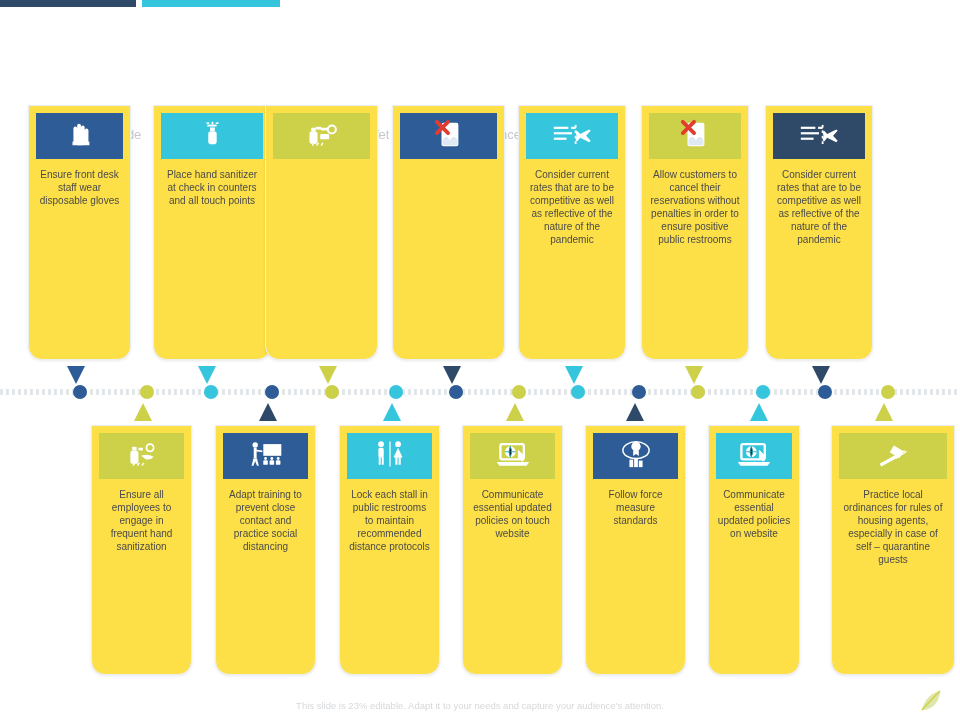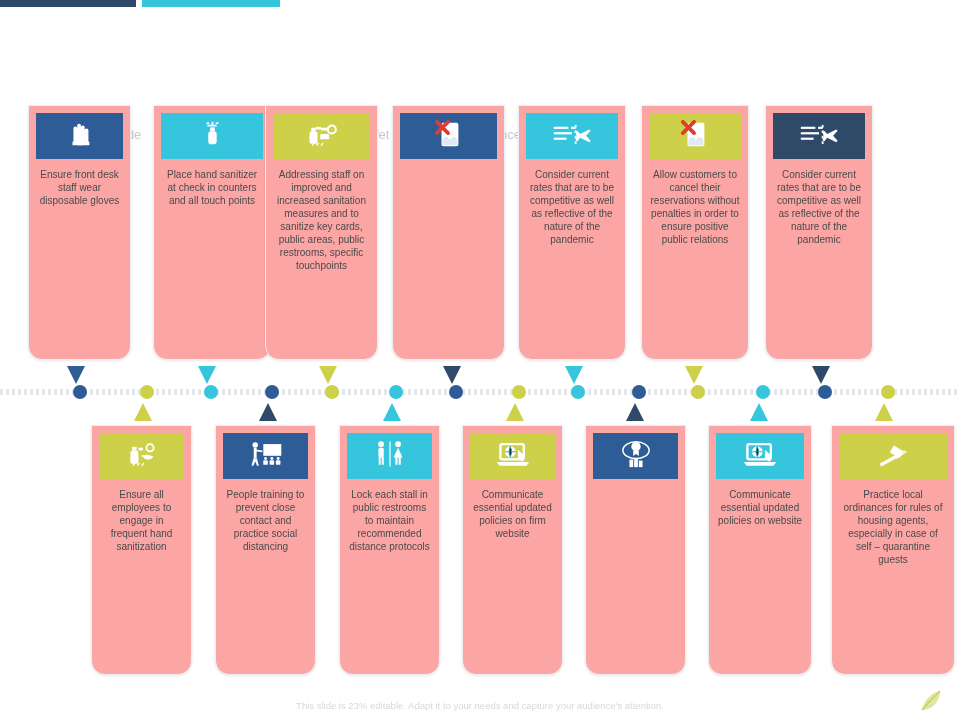--- a/index.html
+++ b/index.html
@@ -29,21 +29,21 @@
     position: absolute; top: 127px; left: 0; width: 960px;
     font-size: 13px; color: #b9bfc4; white-space: nowrap;
     font-family: "Liberation Sans", sans-serif;
     z-index: 0; opacity: .85;
   }
   .watermark span { position: absolute; }
 
   
   .card {
     position: absolute;
-    background: #fca5a5;
+    background: #fde047;
     border: 1px solid #eceff1;
     border-radius: 0 0 14px 14px;
     box-shadow: 0 1px 3px rgba(0,0,0,.09);
     z-index: 2;
     display: flex; flex-direction: column; align-items: center;
   }
   .card .hdr {
     width: calc(100% - 14px);
     margin: 7px 0 0 0;
     height: 46px;
@@ -162,21 +162,20 @@
           <span class="icon"><svg width="34" height="30" viewBox="0 0 38 32">
               <rect x="5" y="13" width="9" height="14" rx="3" fill="#ffffff"></rect>
               <rect x="7" y="9" width="5" height="4" fill="#ffffff"></rect>
               <path d="M12 8 l6 0 0 3 -6 0 z" fill="#ffffff"></path>
               <rect x="18" y="9" width="8" height="3" fill="#ffffff"></rect>
               <circle cx="30" cy="11" r="4.5" fill="none" stroke="#ffffff" stroke-width="2.2"></circle>
               <rect x="17" y="16" width="10" height="6" rx="1" fill="#ffffff"></rect>
               <path d="M8 29 l2-3 M13 29 l2-3 M18 29 l2-3" stroke="#ffffff" stroke-width="1.6"></path>
             </svg></span>
         </div>
-        <div class="body">Addressing staff on improved and increased sanitation measures and to sanitize key cards, public areas, public restrooms, specific touchpoints</div>
       </div>
       <div class="card" style="left: 392px; width: 113px; top: 105px; height: 255px;">
         <div class="hdr" style="background: rgb(46, 92, 150);">
           <span class="icon"><svg width="30" height="32" viewBox="0 0 32 34">
               <rect x="8" y="5" width="18" height="25" rx="2" fill="#ffffff"></rect>
               <path d="M9 24 q4-8 8 0 q4-8 8 0 l0 5 -16 0 z" fill="#dfe9f3"></path>
               <path d="M3 4 L15 16 M15 4 L3 16" stroke="#e23b30" stroke-width="4" stroke-linecap="round"></path>
             </svg></span>
         </div>
       </div>
@@ -197,21 +196,21 @@
         <div class="body">Consider current rates that are to be competitive as well as reflective of the nature of the pandemic</div>
       </div>
       <div class="card" style="left: 641px; width: 108px; top: 105px; height: 255px;">
         <div class="hdr" style="background: rgb(205, 209, 74);">
           <span class="icon"><svg width="30" height="32" viewBox="0 0 32 34">
               <rect x="8" y="5" width="18" height="25" rx="2" fill="#ffffff"></rect>
               <path d="M9 24 q4-8 8 0 q4-8 8 0 l0 5 -16 0 z" fill="#dfe9f3"></path>
               <path d="M3 4 L15 16 M15 4 L3 16" stroke="#e23b30" stroke-width="4" stroke-linecap="round"></path>
             </svg></span>
         </div>
-        <div class="body">Allow customers to cancel their reservations without penalties in order to ensure positive public relations</div>
+        <div class="body">Allow customers to cancel their reservations without penalties in order to ensure positive public restrooms</div>
       </div>
       <div class="card" style="left: 765px; width: 108px; top: 105px; height: 255px;">
         <div class="hdr" style="background: rgb(46, 74, 104);">
           <span class="icon"><svg width="40" height="26" viewBox="0 0 44 28">
               <rect x="2" y="6" width="16" height="2.4" fill="#ffffff"></rect>
               <rect x="2" y="12" width="20" height="2.4" fill="#ffffff"></rect>
               <rect x="2" y="18" width="14" height="2.4" fill="#ffffff"></rect>
               <rect x="21" y="6" width="5" height="2.4" fill="#ffffff"></rect>
               <rect x="25" y="4" width="2" height="3" fill="#ffffff"></rect>
               <rect x="25" y="10" width="2" height="3" fill="#ffffff"></rect>
@@ -248,21 +247,21 @@
               <g fill="#ffffff">
                 <rect x="17" y="22" width="5" height="5" rx="1"></rect>
                 <rect x="24" y="22" width="5" height="5" rx="1"></rect>
                 <rect x="31" y="22" width="5" height="5" rx="1"></rect>
                 <circle cx="19.5" cy="20" r="1.6"></circle>
                 <circle cx="26.5" cy="20" r="1.6"></circle>
                 <circle cx="33.5" cy="20" r="1.6"></circle>
               </g>
             </svg></span>
         </div>
-        <div class="body">People training to prevent close contact and practice social distancing</div>
+        <div class="body">Adapt training to prevent close contact and practice social distancing</div>
       </div>
       <div class="card" style="left: 339px; width: 101px; top: 425px; height: 250px;">
         <div class="hdr" style="background: rgb(53, 198, 221);">
           <span class="icon"><svg width="34" height="30" viewBox="0 0 38 32">
               <circle cx="9" cy="5" r="3.2" fill="#ffffff"></circle>
               <rect x="6" y="9" width="6" height="11" rx="2" fill="#ffffff"></rect>
               <rect x="6.4" y="19" width="2.2" height="9" fill="#ffffff"></rect>
               <rect x="9.8" y="19" width="2.2" height="9" fill="#ffffff"></rect>
               <rect x="18.2" y="2" width="1.6" height="28" fill="#ffffff" opacity=".85"></rect>
               <circle cx="28" cy="5" r="3.2" fill="#ffffff"></circle>
@@ -276,37 +275,38 @@
       <div class="card" style="left: 462px; width: 101px; top: 425px; height: 250px;">
         <div class="hdr" style="background: rgb(205, 209, 74);">
           <span class="icon"><svg width="36" height="28" viewBox="0 0 40 30">
               <rect x="6" y="4" width="26" height="17" rx="2" fill="none" stroke="#ffffff" stroke-width="2.6"></rect>
               <path d="M2 24 l36 0 -3 4 -30 0 z" fill="#ffffff"></path>
               <circle cx="17" cy="12.5" r="6" fill="#ffffff"></circle>
               <path d="M11 12.5 h12 M17 6.5 q3 6 0 12 M17 6.5 q-3 6 0 12" stroke="#2aa8bd" stroke-width="1"></path>
               <path d="M26 11 l7 7 -3 .4 1.6 3.6 -1.8 .9 -1.7-3.7 -2.1 2.3 z" fill="#ffffff" stroke="#ffffff" stroke-width="1"></path>
             </svg></span>
         </div>
-        <div class="body">Communicate essential updated policies on firm website</div>
+        <div class="body">Communicate essential updated policies on touch website</div>
       </div>
       <div class="card" style="left: 585px; width: 101px; top: 425px; height: 250px;">
         <div class="hdr" style="background: rgb(46, 92, 150);">
           <span class="icon"><svg width="32" height="30" viewBox="0 0 34 32">
               <path d="M3 12 a14 9 0 0 1 28 0 a14 9 0 0 1 -28 0 z" fill="none" stroke="#ffffff" stroke-width="1.6"></path>
               <circle cx="17" cy="8" r="5" fill="#ffffff"></circle>
               <path d="M14 12 l0 6 3-2 3 2 0-6 z" fill="#ffffff"></path>
               <g fill="#ffffff">
                 <rect x="10" y="22" width="4" height="8"></rect>
                 <rect x="15" y="20" width="4" height="10"></rect>
                 <rect x="20" y="23" width="4" height="7"></rect>
               </g>
             </svg></span>
         </div>
-      </div>
-      <div class="card" style="left: 708px; width: 104px; top: 425px; height: 250px;">
+        <div class="body">Follow force measure standards</div>
+      </div>
+      <div class="card" style="left: 708px; width: 92px; top: 425px; height: 250px;">
         <div class="hdr" style="background: rgb(53, 198, 221);">
           <span class="icon"><svg width="36" height="28" viewBox="0 0 40 30">
               <rect x="6" y="4" width="26" height="17" rx="2" fill="none" stroke="#ffffff" stroke-width="2.6"></rect>
               <path d="M2 24 l36 0 -3 4 -30 0 z" fill="#ffffff"></path>
               <circle cx="17" cy="12.5" r="6" fill="#ffffff"></circle>
               <path d="M11 12.5 h12 M17 6.5 q3 6 0 12 M17 6.5 q-3 6 0 12" stroke="#2aa8bd" stroke-width="1"></path>
               <path d="M26 11 l7 7 -3 .4 1.6 3.6 -1.8 .9 -1.7-3.7 -2.1 2.3 z" fill="#ffffff" stroke="#ffffff" stroke-width="1"></path>
             </svg></span>
         </div>
         <div class="body">Communicate essential updated policies on website</div>

